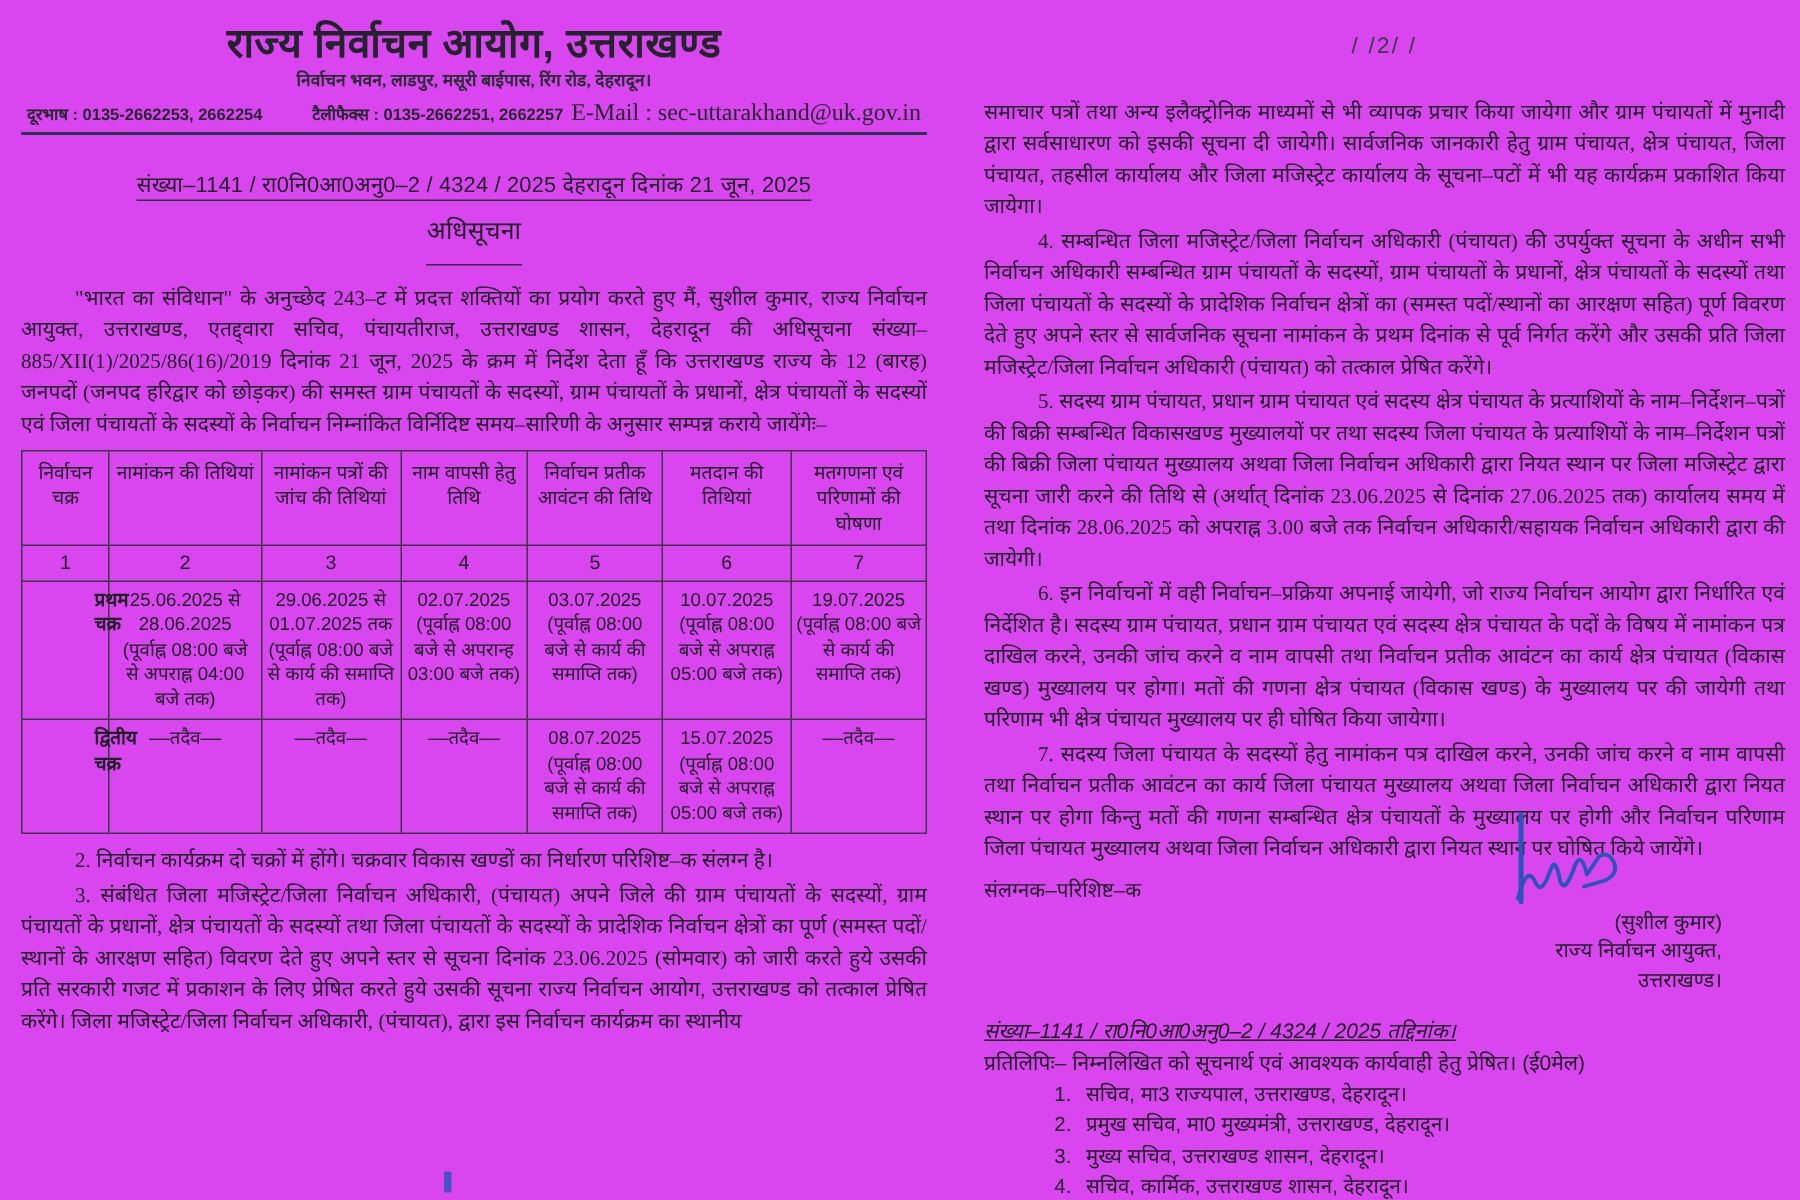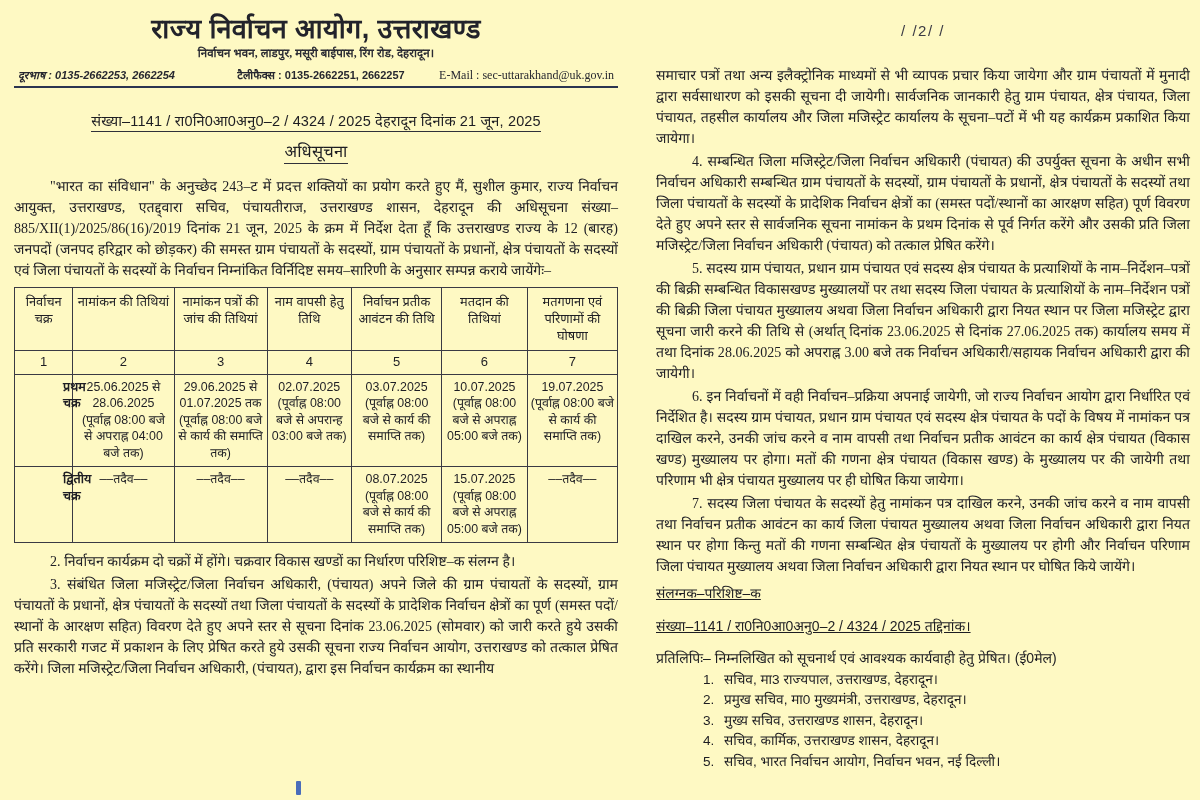--- a/index.html
+++ b/index.html
@@ -16,21 +16,21 @@
     color: #1d1d22;
     position: relative;
   }
 
   .page {
     width: 1200px;
     height: 800px;
     display: flex;
     box-sizing: border-box;
     position: relative;
-    background: #fef9c3;
+    background: #d946ef;
   }
 
   .col-left {
     width: 632px;
     box-sizing: border-box;
     padding: 8px 14px 0 14px;
     position: relative;
   }
   .col-right {
     width: 568px;
@@ -64,26 +64,26 @@
   .contact-row {
     display: flex;
     justify-content: space-between;
     align-items: baseline;
     font-size: 11px;
     font-weight: 700;
     color: #26272f;
     padding: 0 2px 3px 2px;
     font-family: "Liberation Sans", "DejaVu Sans", sans-serif;
   }
-  .contact-row .ph { padding-left: 2px; font-style: italic; }
+  .contact-row .ph { padding-left: 2px; }
   .contact-row .fx { padding-left: 28px; }
   .contact-row .em {
     font-family: "Liberation Serif", "DejaVu Serif", serif;
     font-weight: 400;
-    font-size: 12px;
+    font-size: 16px;
     padding-right: 2px;
   }
   .rule {
     border: 0;
     border-top: 2.2px solid #2b3550;
     margin: 0 0 22px 0;
   }
 
   
   .doc-number {
@@ -97,21 +97,21 @@
     margin: 0;
   }
   .center-wrap { text-align: center; }
   .doc-title {
     font-family: "Liberation Sans", "DejaVu Sans", sans-serif;
     font-size: 16.5px;
     font-weight: 400;
     display: inline-block;
     border-bottom: 1.3px solid #30313a;
     margin: 7px 0 12px 0;
-    padding-bottom: 1px;
+    padding-bottom: 12px;
     letter-spacing: 0.2px;
   }
 
   
   p.body {
     font-family: Liberation Serif, serif;
     font-size: 14px;
     line-height: 1.50;
     text-align: justify;
     text-justify: inter-word;
@@ -191,31 +191,31 @@
     right: 96px;
     top: -64px;
     width: 110px;
     height: 78px;
     pointer-events: none;
   }
 
   .attach-line {
     font-family: "Liberation Sans", "DejaVu Sans", sans-serif;
     font-size: 13.8px;
-    text-decoration: underline;
     margin: 4px 0 0 0;
     display: inline-block;
   }
 
   .endorse-num {
     font-family: "Liberation Sans", "DejaVu Sans", sans-serif;
     font-size: 14px;
     text-decoration: underline;
-    margin: 0 0 13px 0;
+    margin: 0 0 2px 0;
     display: inline-block;
+    font-style: italic;
   }
   .endorse-line {
     font-family: "Liberation Sans", "DejaVu Sans", sans-serif;
     font-size: 14px;
     margin: 0 0 3px 0;
   }
   ol.copy-list {
     margin: 0;
     padding-left: 62px;
     font-family: "Liberation Sans", "DejaVu Sans", sans-serif;
@@ -323,20 +323,29 @@
     <p class="body">समाचार पत्रों तथा अन्य इलैक्ट्रोनिक माध्यमों से भी व्यापक प्रचार किया जायेगा और ग्राम पंचायतों में मुनादी द्वारा सर्वसाधारण को इसकी सूचना दी जायेगी। सार्वजनिक जानकारी हेतु ग्राम पंचायत, क्षेत्र पंचायत, जिला पंचायत, तहसील कार्यालय और जिला मजिस्ट्रेट कार्यालय के सूचना–पटों में भी यह कार्यक्रम प्रकाशित किया जायेगा।</p>
     <p class="body indent">4. सम्बन्धित जिला मजिस्ट्रेट/जिला निर्वाचन अधिकारी (पंचायत) की उपर्युक्त सूचना के अधीन सभी निर्वाचन अधिकारी सम्बन्धित ग्राम पंचायतों के सदस्यों, ग्राम पंचायतों के प्रधानों, क्षेत्र पंचायतों के सदस्यों तथा जिला पंचायतों के सदस्यों के प्रादेशिक निर्वाचन क्षेत्रों का (समस्त पदों/स्थानों का आरक्षण सहित) पूर्ण विवरण देते हुए अपने स्तर से सार्वजनिक सूचना नामांकन के प्रथम दिनांक से पूर्व निर्गत करेंगे और उसकी प्रति जिला मजिस्ट्रेट/जिला निर्वाचन अधिकारी (पंचायत) को तत्काल प्रेषित करेंगे।</p>
     <p class="body indent">5. सदस्य ग्राम पंचायत, प्रधान ग्राम पंचायत एवं सदस्य क्षेत्र पंचायत के प्रत्याशियों के नाम–निर्देशन–पत्रों की बिक्री सम्बन्धित विकासखण्ड मुख्यालयों पर तथा सदस्य जिला पंचायत के प्रत्याशियों के नाम–निर्देशन पत्रों की बिक्री जिला पंचायत मुख्यालय अथवा जिला निर्वाचन अधिकारी द्वारा नियत स्थान पर जिला मजिस्ट्रेट द्वारा सूचना जारी करने की तिथि से (अर्थात् दिनांक 23.06.2025 से दिनांक 27.06.2025 तक) कार्यालय समय में तथा दिनांक 28.06.2025 को अपराह्न 3.00 बजे तक निर्वाचन अधिकारी/सहायक निर्वाचन अधिकारी द्वारा की जायेगी।</p>
     <p class="body indent">6. इन निर्वाचनों में वही निर्वाचन–प्रक्रिया अपनाई जायेगी, जो राज्य निर्वाचन आयोग द्वारा निर्धारित एवं निर्देशित है। सदस्य ग्राम पंचायत, प्रधान ग्राम पंचायत एवं सदस्य क्षेत्र पंचायत के पदों के विषय में नामांकन पत्र दाखिल करने, उनकी जांच करने व नाम वापसी तथा निर्वाचन प्रतीक आवंटन का कार्य क्षेत्र पंचायत (विकास खण्ड) मुख्यालय पर होगा। मतों की गणना क्षेत्र पंचायत (विकास खण्ड) के मुख्यालय पर की जायेगी तथा परिणाम भी क्षेत्र पंचायत मुख्यालय पर ही घोषित किया जायेगा।</p>
     <p class="body indent">7. सदस्य जिला पंचायत के सदस्यों हेतु नामांकन पत्र दाखिल करने, उनकी जांच करने व नाम वापसी तथा निर्वाचन प्रतीक आवंटन का कार्य जिला पंचायत मुख्यालय अथवा जिला निर्वाचन अधिकारी द्वारा नियत स्थान पर होगा किन्तु मतों की गणना सम्बन्धित क्षेत्र पंचायतों के मुख्यालय पर होगी और निर्वाचन परिणाम जिला पंचायत मुख्यालय अथवा जिला निर्वाचन अधिकारी द्वारा नियत स्थान पर घोषित किये जायेंगे।</p>
 
     <div>
       <span class="attach-line">संलग्नक–परिशिष्ट–क</span>
     </div>
 
+    <div class="sign-block">
+      <svg class="signature-mark" viewBox="0 0 110 78" aria-hidden="true">
+        <path d="M30 2 L30 60" stroke="#2a55b8" stroke-width="3.4" fill="none" stroke-linecap="round"></path>
+        <path d="M28 58 Q34 34 40 48 Q44 56 50 38 Q53 30 56 46 Q59 56 66 36 Q70 26 74 42 L82 30 Q88 26 92 34 Q95 42 86 46 L72 50" stroke="#2a55b8" stroke-width="2.6" fill="none" stroke-linecap="round" stroke-linejoin="round"></path>
+      </svg>
+      <span class="sign-name">(सुशील कुमार)</span>
+      <span class="sign-desig">राज्य निर्वाचन आयुक्त,</span>
+      <span class="sign-place">उत्तराखण्ड।</span>
+    </div>
 
     <div class="spacer-14"></div>
 
     <div>
       <span class="endorse-num">संख्या–1141 / रा0नि0आ0अनु0–2 / 4324 / 2025 तद्दिनांक।</span>
     </div>
     <div class="endorse-line">प्रतिलिपिः– निम्नलिखित को सूचनार्थ एवं आवश्यक कार्यवाही हेतु प्रेषित। (ई0मेल)</div>
 
     <ol class="copy-list">
       <li>सचिव, मा3 राज्यपाल, उत्तराखण्ड, देहरादून।</li>

